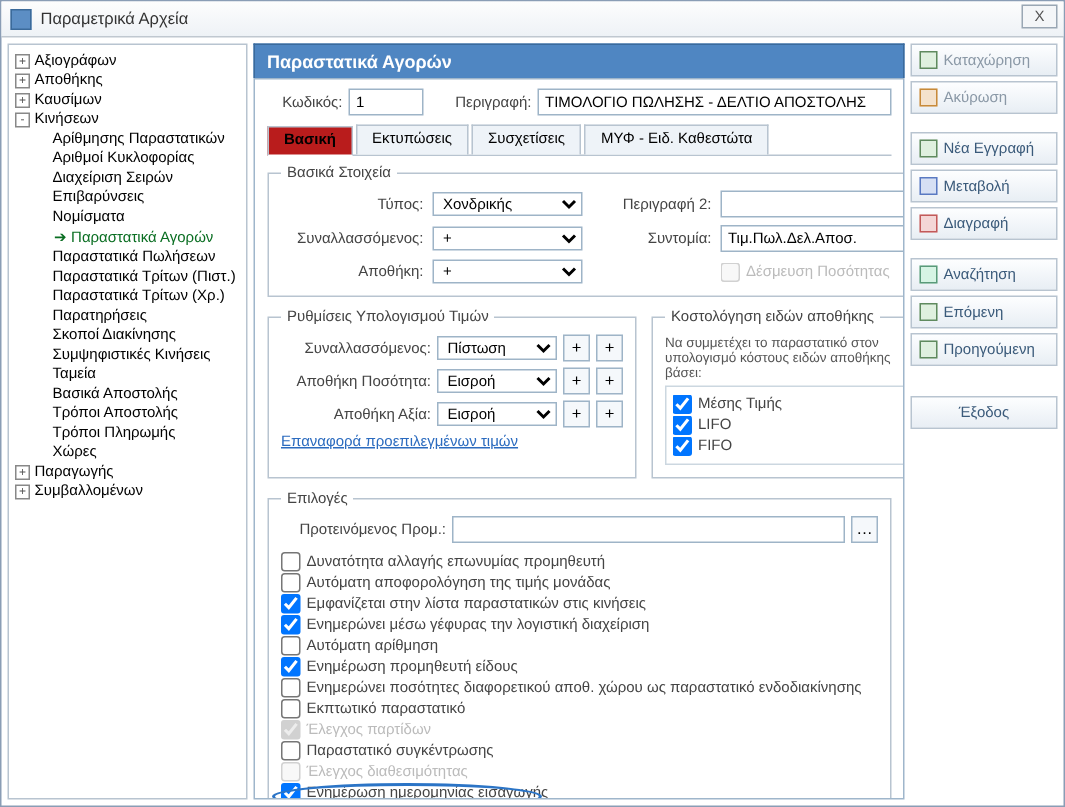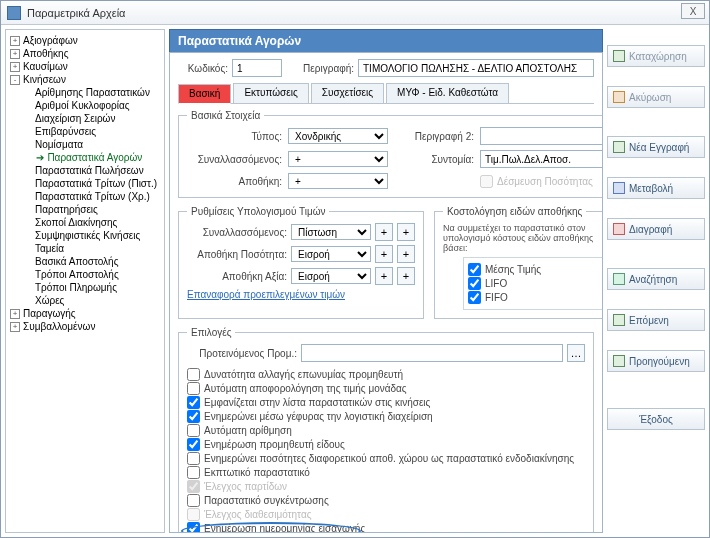--- a/index.html
+++ b/index.html
@@ -20,46 +20,46 @@
   .tree .sel { color: #0a6e22; }
   .tree .arrow { color: #0a6e22; }
   .main { flex: 1; display: flex; flex-direction: column; margin: 4px 4px 4px 0; min-width: 0; }
   .panelhdr { background: #4f86c2; color: #fff; font-weight: bold; font-size: 12px; padding: 4px 8px; border: 1px solid #3a6a9c; border-bottom: none; }
   .panel { border: 1px solid #9fb6cb; flex: 1; background: #fff; overflow: auto; padding: 6px 8px; position: relative; }
   .row { display: flex; align-items: center; gap: 4px; margin-bottom: 6px; }
   .lbl { color: #444; text-align: right; }
   .inp { border: 1px solid #9eb4c7; background: #fff; height: 18px; padding: 1px 4px; }
   .tabs { display: flex; border-bottom: 1px solid #b8c4d0; margin-bottom: 6px; }
   .tab { padding: 3px 10px 4px; border: 1px solid #b8c4d0; border-bottom: none; margin-right: 2px; background: #eef3f8; cursor: default; }
-  .tab.active { background: #ef4444; border-bottom: 1px solid #fff; position: relative; top: 1px; font-weight: normal; }
+  .tab.active { background: #b91c1c; border-bottom: 1px solid #fff; position: relative; top: 1px; font-weight: bold; }
   fieldset { border: 1px solid #b8c4d0; margin: 0 0 8px 0; padding: 6px 8px 8px; }
   legend { padding: 0 4px; color: #444; }
   .grid { display: grid; grid-template-columns: 95px 100px 80px 1fr; row-gap: 5px; column-gap: 6px; align-items: center; }
   select.inp { height: 16px; padding: 0 2px; }
   .sq { width: 18px; height: 18px; border: 1px solid #9eb4c7; background: #f5f8fb; display: inline-flex; align-items: center; justify-content: center; font-size: 11px; }
   .flex2 { display: flex; gap: 10px; }
   .col { flex: 1; }
   .calc .rw { display: flex; align-items: center; gap: 4px; margin-bottom: 4px; }
   .calc .rl { width: 100px; text-align: right; color: #444; }
   .calc .rl2 { width: 80px; }
   .lnk { color: #2b6bbf; text-decoration: underline; }
   .chk { display: flex; align-items: center; gap: 4px; margin: 1px 0; color: #444; }
   .chk input { margin: 0; }
   .chk.dis { color: #bbb; }
   .oval { position: absolute; border: 2px solid #2b74c6; border-radius: 50%/50%; width: 180px; height: 18px; pointer-events: none; }
   .side { width: 98px; margin: 4px 4px 4px 0; display: flex; flex-direction: column; gap: 3px; }
-  .btn { height: 22px; border: 1px solid #b8c4d0; background: linear-gradient(#fdfeff,#e8eef4); display: flex; align-items: center; padding: 0 5px; gap: 4px; color: #3a5a7a; margin-top: 16px; }
+  .btn { height: 22px; border: 1px solid #b8c4d0; background: linear-gradient(#fdfeff,#e8eef4); display: flex; align-items: center; padding: 0 5px; gap: 4px; color: #3a5a7a; }
   .btn .ic { width: 12px; height: 12px; display: inline-block; border: 1px solid #5f8a5f; background: #dff0df; }
   .btn.orange .ic { border-color: #c78a3a; background: #f4e2cc; }
   .btn.red .ic { border-color: #c25a5a; background: #f4d6d6; }
   .btn.blue .ic { border-color: #5a7ac2; background: #d6e0f4; }
   .btn.mag .ic { border-color: #5a9a7a; background: #d6f4e4; }
   .btn.dim { color: #8a98a6; }
   .dimchk { accent-color: #bbb; }
-  .kostbox { border: 1px solid #ccd7e0; padding: 4px; margin-left: 20px; }
+  .kostbox { border: 1px solid #ccd7e0; padding: 4px; }
 </style>
 </head>
 <body>
 
 <div class="window">
   <div class="titlebar">
     <span class="ticon"></span>
     <span class="ttext">Παραμετρικά Αρχεία</span>
     <div class="close">X</div>
   </div>

